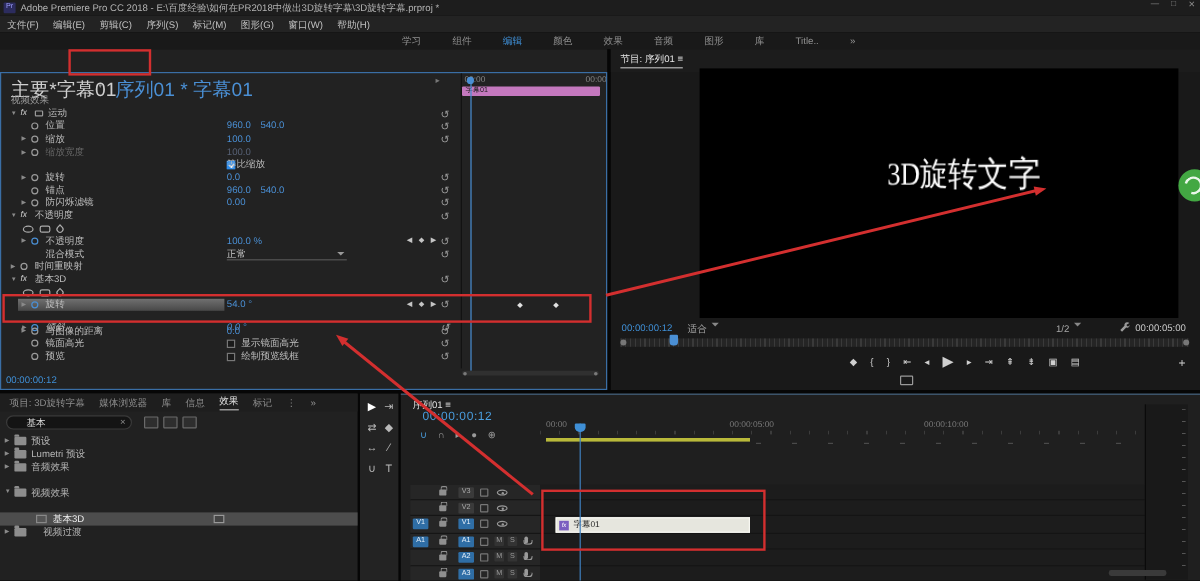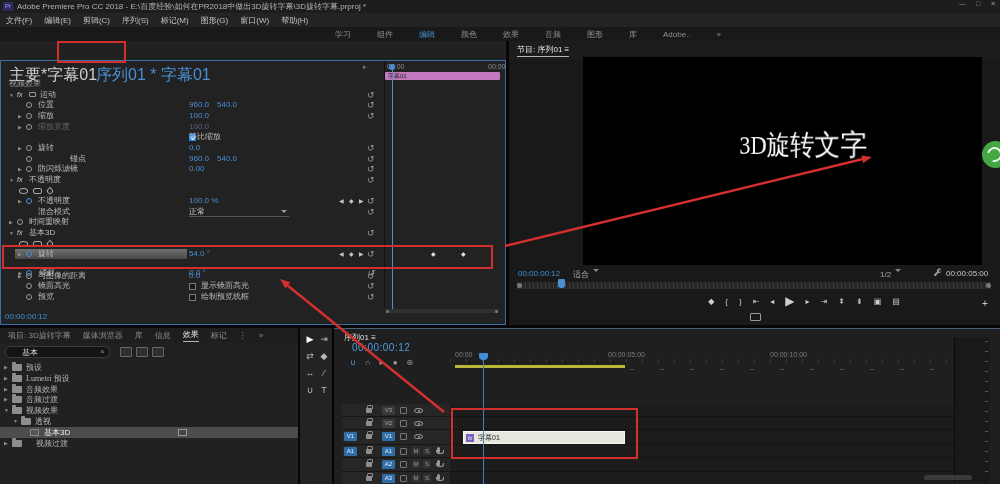--- a/index.html
+++ b/index.html
@@ -139,21 +139,21 @@
 
 <div id="wsbar">
     <span class="witem">学习</span>
     <span class="witem">组件</span>
     <span class="witem active">编辑</span>
     <span class="witem">颜色</span>
     <span class="witem">效果</span>
     <span class="witem">音频</span>
     <span class="witem">图形</span>
     <span class="witem">库</span>
-    <span class="witem">Adobe..</span>
+    <span class="witem">Title..</span>
     <span class="witem">»</span>
   </div>
 
 <div class="panel" id="ecPanel" style="left:0;top:41px;width:506px;height:284px">
   <div id="ecbody">
     <span class="eclabel" style="left:8px;top:4px;color:#cfcfcf">主要*字幕01</span>
     <span class="ecarrow" style="left:80px;top:6px">▼</span>
     <span class="eclabel" style="left:95px;top:4px;color:#4a8fd4">序列01 * 字幕01</span>
     <span class="minirul" style="left:362px;color:#777">▸</span>
     <span class="minirul" style="left:386px">00:00</span>
@@ -197,21 +197,21 @@
         </div>
         <div class="ecrow" style="top: 63.9px;">
           <span class="ecarrow" style="left: 17px;">▶</span>
           <span class="sw" style="left: 25px;"></span>
           <span class="eclabel" style="left: 37px;">旋转</span>
           <span class="ecval" style="left: 188px;">0.0</span>
           <span class="reset" style="left: 366px;">↺</span>
         </div>
         <div class="ecrow" style="top: 74.55px;">
           <span class="sw" style="left: 25px;"></span>
-          <span class="eclabel" style="left: 37px; margin-left: 32px;">锚点</span>
+          <span class="eclabel" style="left: 37px;">锚点</span>
           <span class="ecval" style="left: 188px;">960.0</span>
           <span class="ecval" style="left: 216px;">540.0</span>
           <span class="reset" style="left: 366px;">↺</span>
         </div>
         <div class="ecrow" style="top: 85.2px;">
           <span class="ecarrow" style="left: 17px;">▶</span>
           <span class="sw" style="left: 25px;"></span>
           <span class="eclabel" style="left: 37px;">防闪烁滤镜</span>
           <span class="ecval" style="left: 188px;">0.00</span>
           <span class="reset" style="left: 366px;">↺</span>
@@ -364,41 +364,31 @@
   <span class="binicon" style="left:152px"></span>
   <div id="projTree" style="position:absolute;left:0;top:34px;right:0;bottom:0">
       <div class="trow" style="top: 0px;">
         <span class="arr" style="left: 4px;">▶</span>
         <span class="i-folder" style="left: 12px;"></span>
         <span style="position: absolute; left: 26px; color: rgb(181, 181, 181);">预设</span>
       </div>
       <div class="trow" style="top: 10.8px;">
         <span class="arr" style="left: 4px;">▶</span>
         <span class="i-folder" style="left: 12px;"></span>
-        <span style="position: absolute; left: 26px; color: rgb(181, 181, 181); font-family: Liberation Serif, serif;">Lumetri 预设</span>
+        <span style="position: absolute; left: 26px; color: rgb(181, 181, 181);">Lumetri 预设</span>
       </div>
       <div class="trow" style="top: 21.6px;">
         <span class="arr" style="left: 4px;">▶</span>
         <span class="i-folder" style="left: 12px;"></span>
         <span style="position: absolute; left: 26px; color: rgb(181, 181, 181);">音频效果</span>
       </div>
-      <div class="trow" style="top: 32.4px;">
-        <span class="arr" style="left: 4px;">▶</span>
-        <span class="i-folder" style="left: 12px;"></span>
-        <span style="position: absolute; left: 26px; color: rgb(181, 181, 181);">音频过渡</span>
-      </div>
       <div class="trow" style="top: 43.2px;">
         <span class="arr" style="left: 4px;">▼</span>
         <span class="i-folder" style="left: 12px;"></span>
         <span style="position: absolute; left: 26px; color: rgb(181, 181, 181);">视频效果</span>
-      </div>
-      <div class="trow" style="top: 54px;">
-        <span class="arr" style="left: 13px;">▼</span>
-        <span class="i-folder" style="left: 21px;"></span>
-        <span style="position: absolute; left: 35px; color: rgb(181, 181, 181);">透视</span>
       </div>
       <div class="trow" style="top: 64.8px;">
         <div class="tselbar"></div>
         <span class="i-effect" style="left: 30px;"></span>
         <span style="position: absolute; left: 44px; color: rgb(238, 238, 238);">基本3D</span>
         <span class="fxbadge" style="left: 178px;"></span>
       </div>
       <div class="trow" style="top: 75.6px;">
         <span class="arr" style="left: 4px;">▶</span>
         <span class="i-folder" style="left: 12px;"></span>

